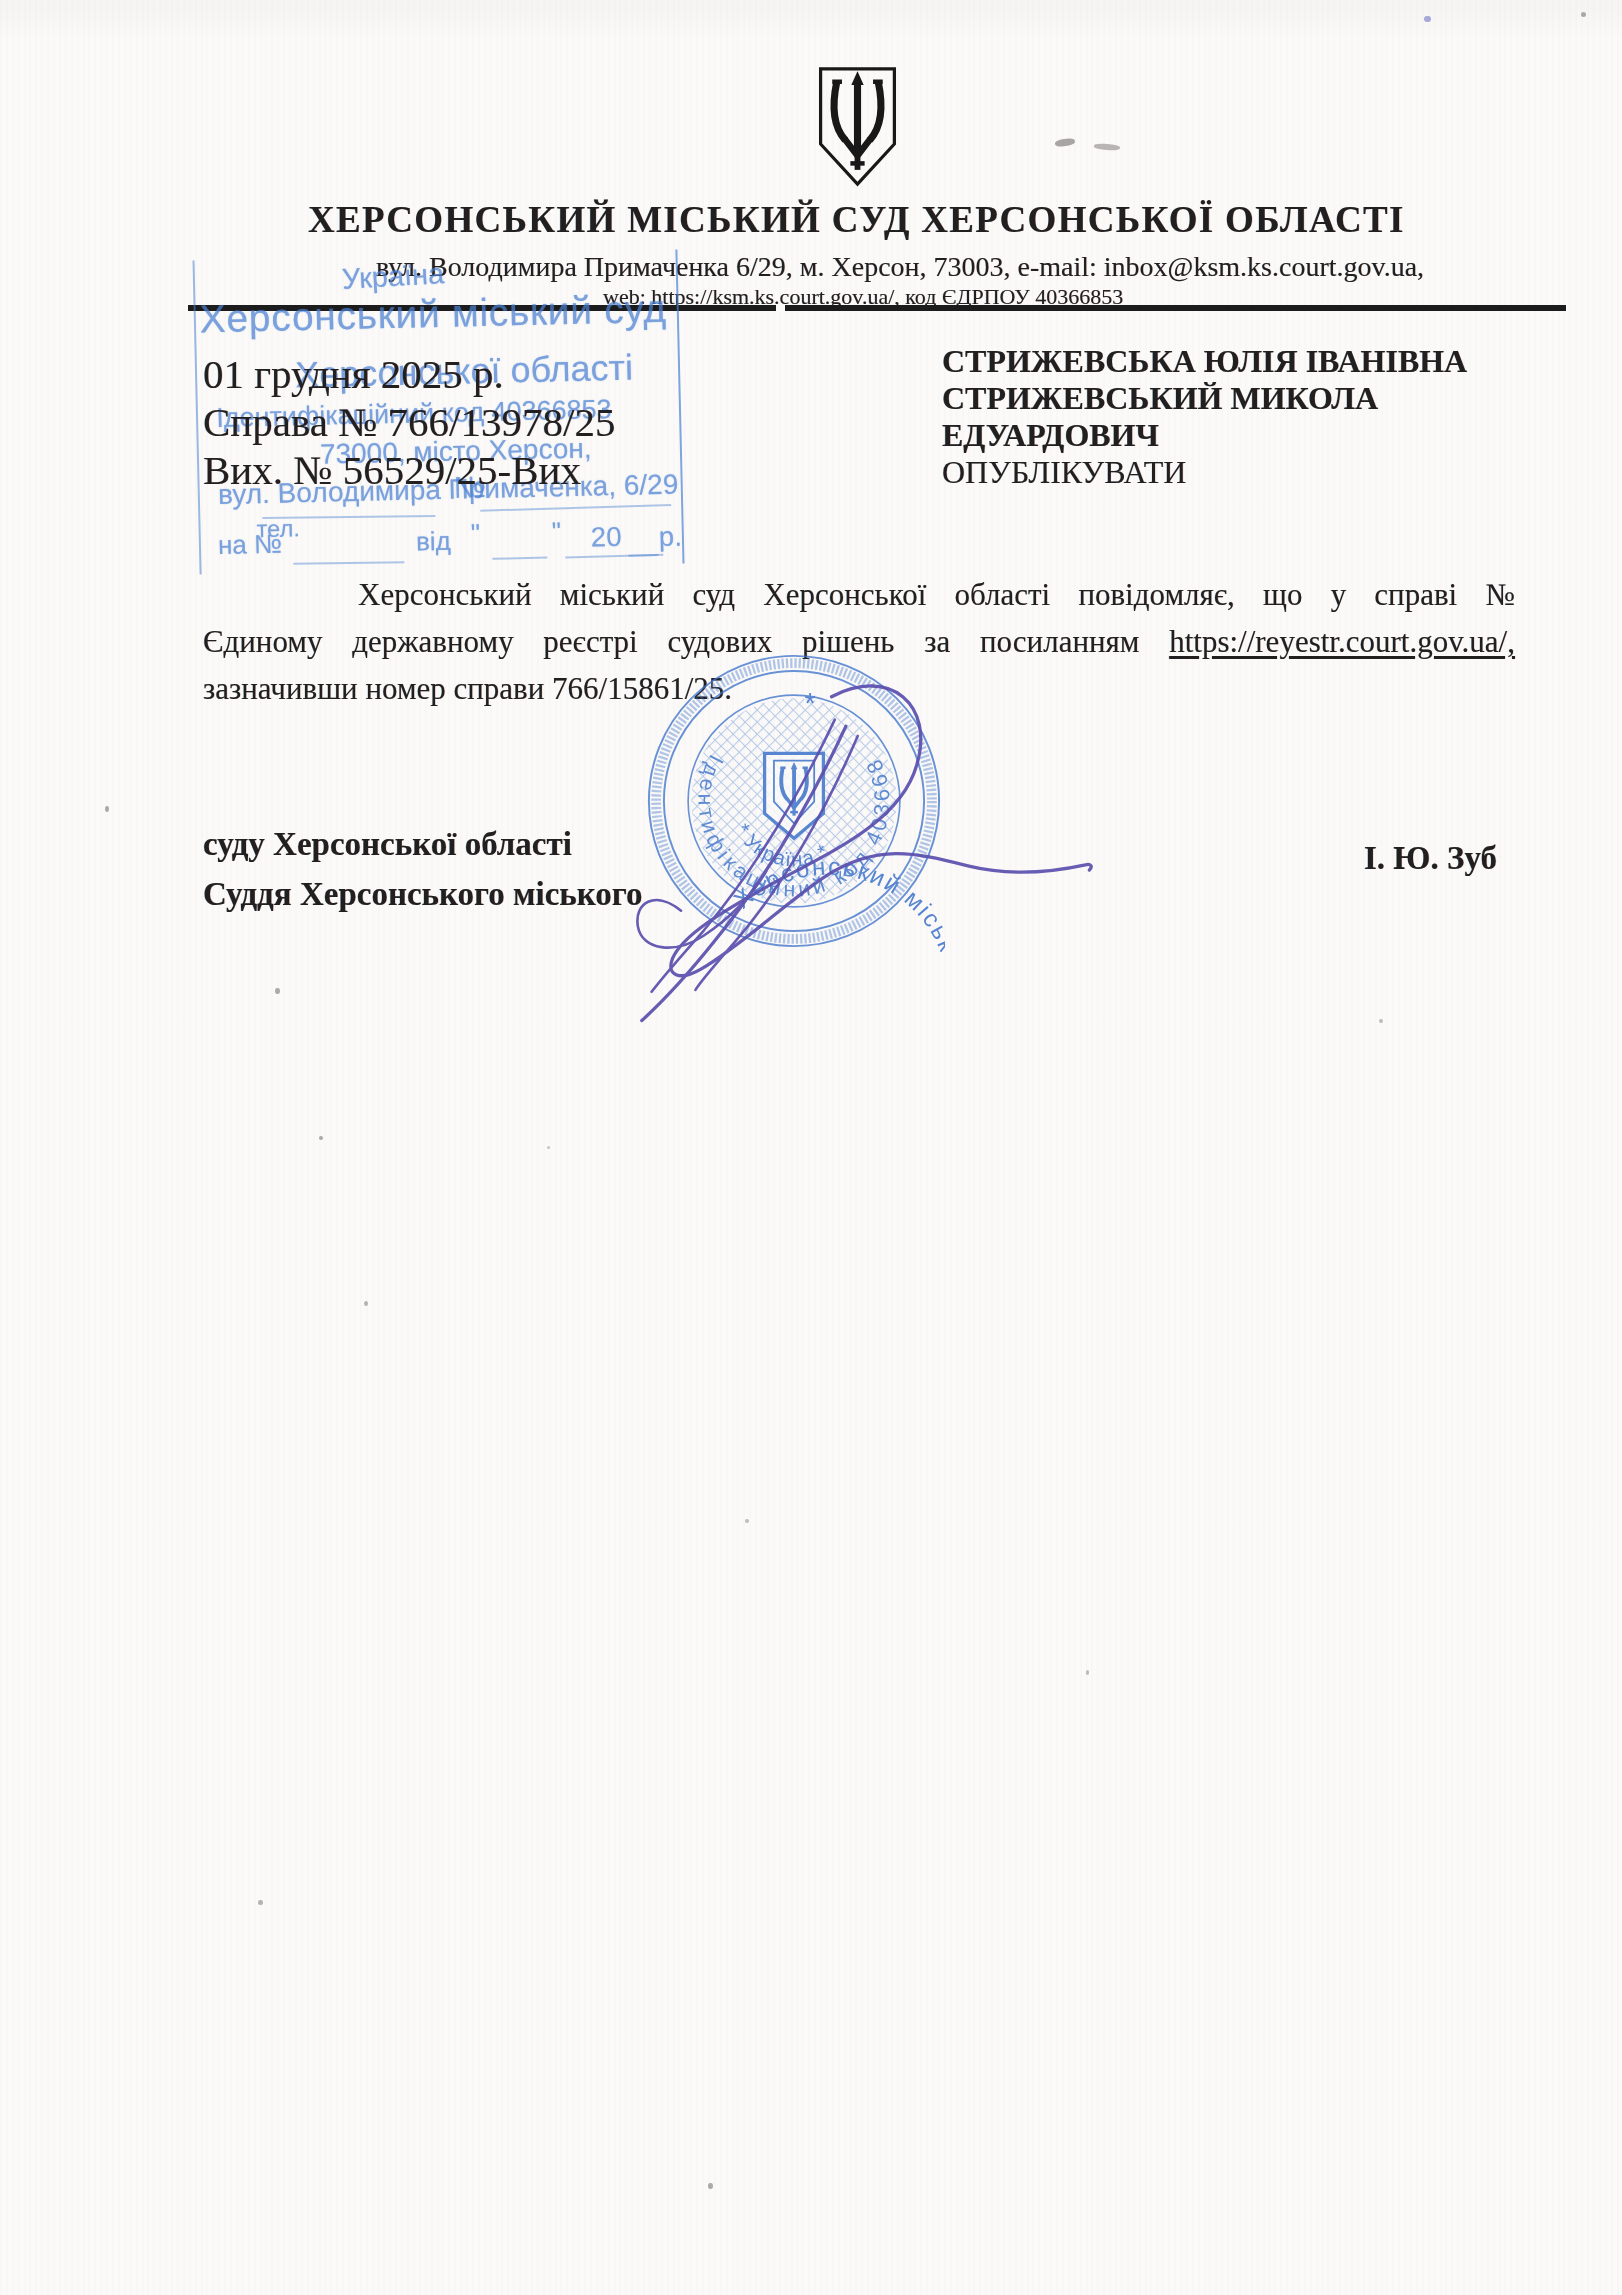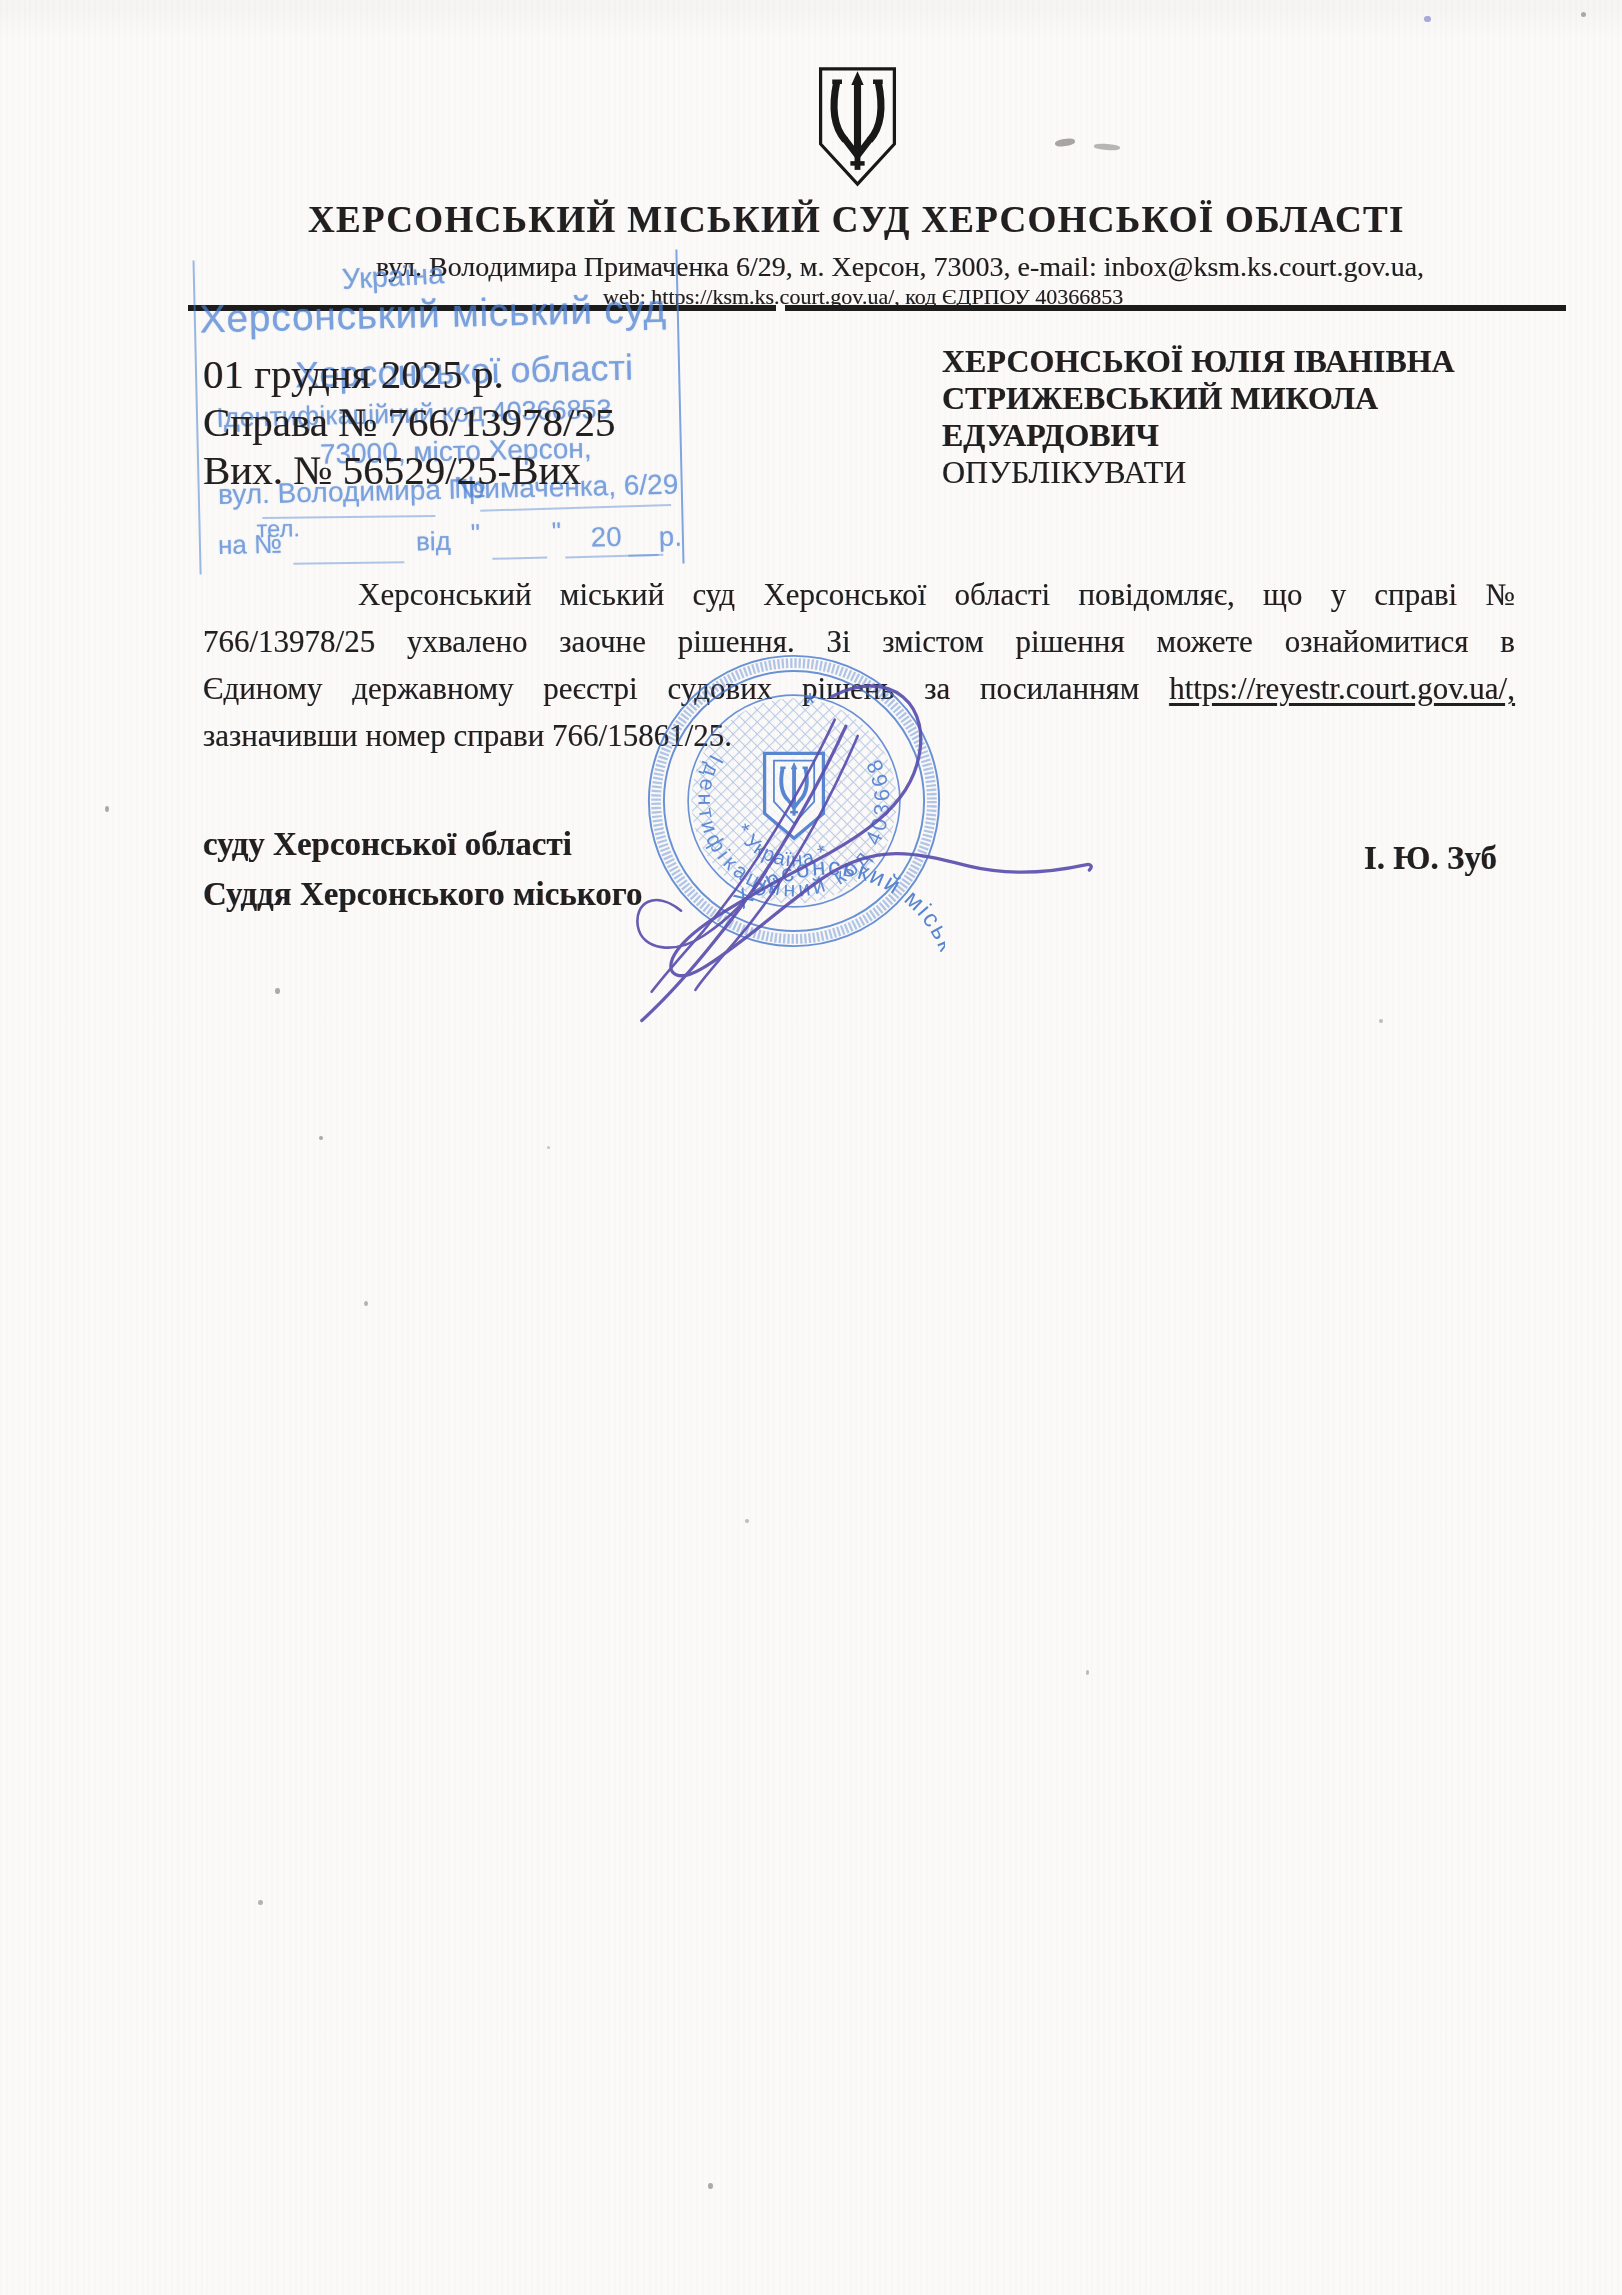--- a/index.html
+++ b/index.html
@@ -133,29 +133,28 @@
     <div class="st-r">р.</div>
   </div>
 
   <div class="abs typed meta">
     <div>01 грудня 2025 р.</div>
     <div>Справа № 766/13978/25</div>
     <div>Вих. № 56529/25-Вих</div>
   </div>
 
   <div class="abs typed recipients">
-    <div class="bold">ХЕРСОНСЬКОЇ ЮЛІЯ ІВАНІВНА</div>
+    <div class="bold">СТРИЖЕВСЬКА ЮЛІЯ ІВАНІВНА</div>
     <div class="bold">СТРИЖЕВСЬКИЙ МИКОЛА</div>
     <div class="bold">ЕДУАРДОВИЧ</div>
     <div>ОПУБЛІКУВАТИ</div>
   </div>
 
   <div class="abs typed body-par">
     <div class="jline first">Херсонський міський суд Херсонської області повідомляє, що у справі №</div>
-    <div class="jline">766/13978/25 ухвалено заочне рішення. Зі змістом рішення можете ознайомитися в</div>
     <div class="jline"><span>Єдиному державному реєстрі судових рішень за посиланням </span><span class="u-link">https://reyestr.court.gov.ua/,</span></div>
     <div class="lastline">зазначивши номер справи 766/15861/25.</div>
   </div>
 
   <svg class="abs seal-box" viewBox="0 0 462 462" style="color:#3d72cb;">
     <defs>
       <pattern id="lattice" width="13" height="13" patternUnits="userSpaceOnUse" patternTransform="rotate(45)">
         <path d="M0,6.5 H13 M6.5,0 V13" stroke="#3d72cb" stroke-width="1.8" opacity=".8"></path>
       </pattern>
       <path id="sealOuterPath" d="M153.2,397.7 A184,184 0 1 1 153.1,397.8" fill="none"></path>

